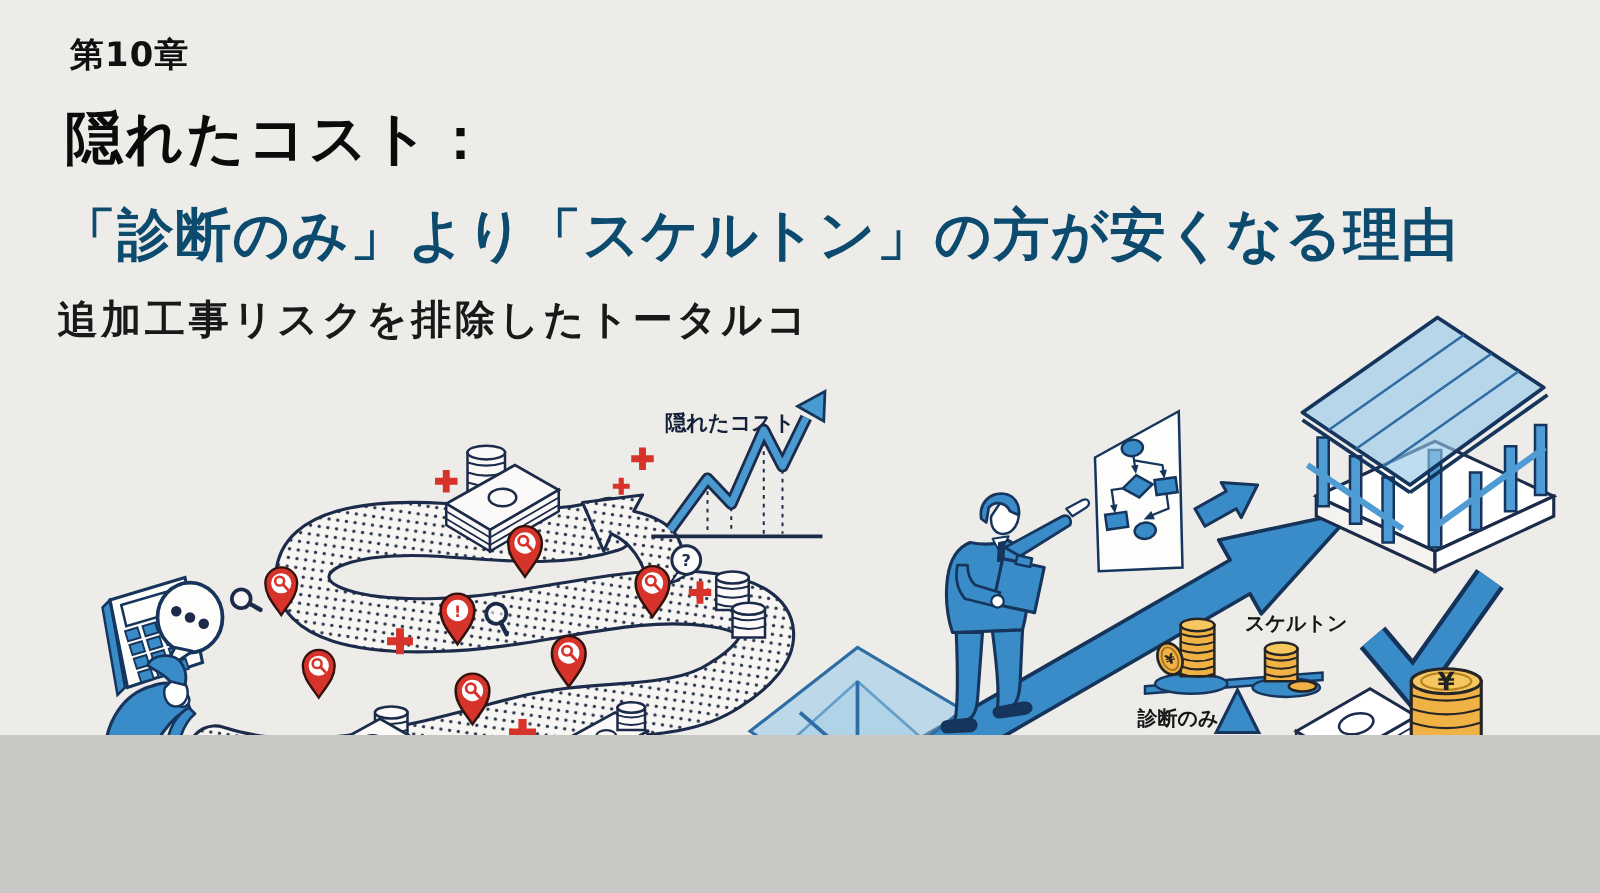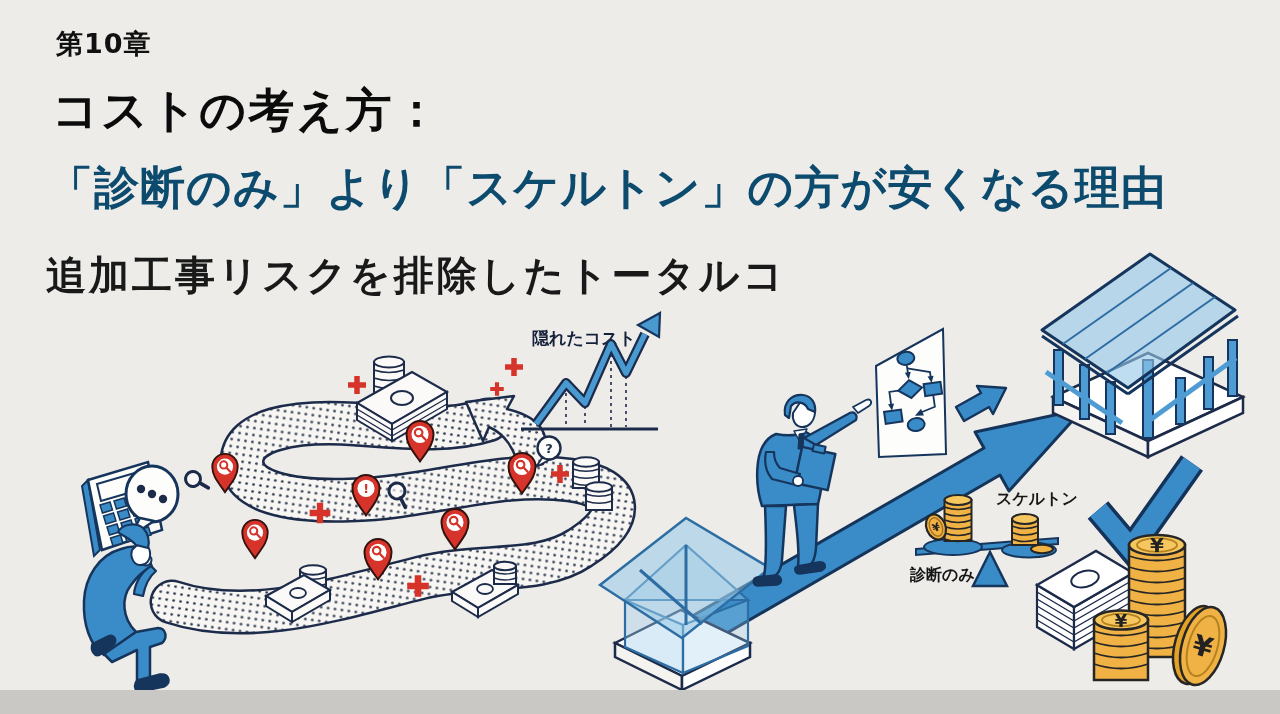--- a/index.html
+++ b/index.html
@@ -1,37 +1,37 @@
 <!DOCTYPE html>
 <html><head>
 <meta charset="utf-8">
 <style>
   html,body{margin:0;padding:0;background:#c9c8c5;}
   .canvas{
-    position:relative;width:1280px;height:690px;overflow:hidden;
+    position:relative;width:1280px;height:588px;overflow:hidden;
     background:#edece9;
     font-family:"DejaVu Sans","Liberation Sans",sans-serif;
     color:#111;
   }
   .hdr{position:absolute;left:0;top:0;width:1280px;}
   .chapter{position:absolute;left:56px;top:26px;font-size:27px;font-weight:bold;color:#101010;letter-spacing:1px;}
   .title1{position:absolute;left:52px;top:80px;font-size:46px;font-weight:bold;color:#0b0b0b;letter-spacing:2px;white-space:nowrap;}
   .title2{position:absolute;left:48px;top:158px;font-size:45px;font-weight:bold;color:#0c4a6e;letter-spacing:1px;white-space:nowrap;}
-  .subtitle{position:absolute;left:46px;top:248px;font-size:40px;font-weight:bold;color:#191919;letter-spacing:3px;white-space:nowrap;}
+  .subtitle{position:absolute;left:46px;top:234px;font-size:32px;font-weight:bold;color:#191919;letter-spacing:3px;white-space:nowrap;}
   svg{position:absolute;left:0;top:0;}
   svg text{font-family:"DejaVu Sans","Liberation Sans",sans-serif;}
 </style>
 </head>
 <body>
 
 <div class="canvas">
 
   <div class="hdr">
     <div class="chapter">第10章</div>
-    <div class="title1">コストの考え方：</div>
+    <div class="title1">隠れたコスト：</div>
     <div class="title2">「診断のみ」より「スケルトン」の方が安くなる理由</div>
     <div class="subtitle">追加工事リスクを排除したトータルコ</div>
   </div>
 
   <svg width="1280" height="714" viewBox="0 0 1280 714">
     <defs>
       <pattern id="dots" width="7" height="7" patternUnits="userSpaceOnUse" patternTransform="rotate(8)">
         <rect width="7" height="7" fill="#f7f6f2"></rect>
         <circle cx="3.5" cy="3.5" r="1.35" fill="#2a3550"></circle>
       </pattern>

